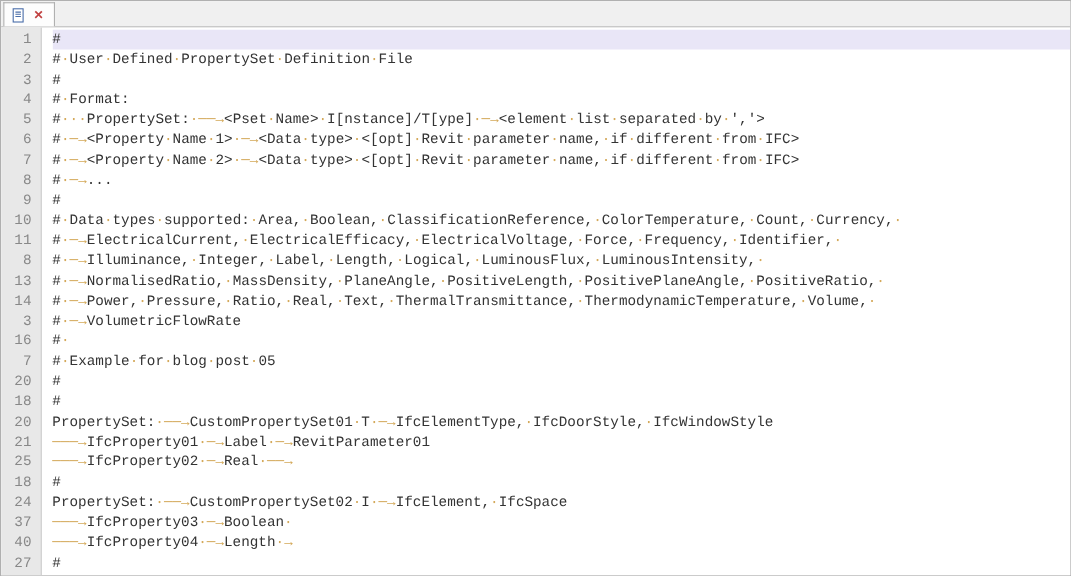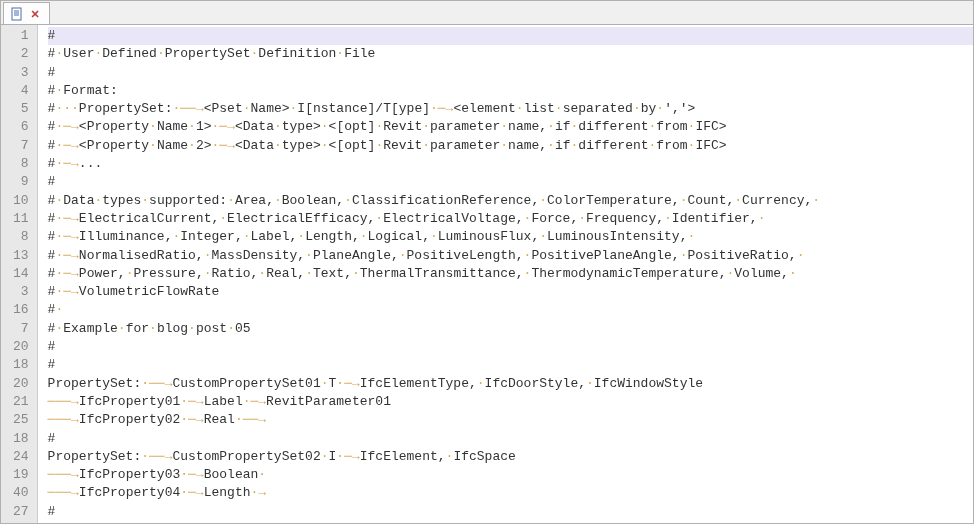--- a/index.html
+++ b/index.html
@@ -120,18 +120,18 @@
       <div class="lineno">3</div>
       <div class="lineno">16</div>
       <div class="lineno">7</div>
       <div class="lineno">20</div>
       <div class="lineno">18</div>
       <div class="lineno">20</div>
       <div class="lineno">21</div>
       <div class="lineno">25</div>
       <div class="lineno">18</div>
       <div class="lineno">24</div>
-      <div class="lineno">19</div>
+      <div class="lineno">37</div>
       <div class="lineno">40</div>
       <div class="lineno">27</div>
     </div>
   <div class="code" id="code"><div class="line current"><span class="txt">#</span></div><div class="line"><span class="txt">#</span><span class="ws">·</span><span class="txt">User</span><span class="ws">·</span><span class="txt">Defined</span><span class="ws">·</span><span class="txt">PropertySet</span><span class="ws">·</span><span class="txt">Definition</span><span class="ws">·</span><span class="txt">File</span></div><div class="line"><span class="txt">#</span></div><div class="line"><span class="txt">#</span><span class="ws">·</span><span class="txt">Format:</span></div><div class="line"><span class="txt">#</span><span class="ws">·</span><span class="ws">·</span><span class="ws">·</span><span class="txt">PropertySet:</span><span class="ws">·</span><span class="tabchar">──→</span><span class="txt">&lt;Pset</span><span class="ws">·</span><span class="txt">Name&gt;</span><span class="ws">·</span><span class="txt">I[nstance]/T[ype]</span><span class="ws">·</span><span class="tabchar">─→</span><span class="txt">&lt;element</span><span class="ws">·</span><span class="txt">list</span><span class="ws">·</span><span class="txt">separated</span><span class="ws">·</span><span class="txt">by</span><span class="ws">·</span><span class="txt">','&gt;</span></div><div class="line"><span class="txt">#</span><span class="ws">·</span><span class="tabchar">─→</span><span class="txt">&lt;Property</span><span class="ws">·</span><span class="txt">Name</span><span class="ws">·</span><span class="txt">1&gt;</span><span class="ws">·</span><span class="tabchar">─→</span><span class="txt">&lt;Data</span><span class="ws">·</span><span class="txt">type&gt;</span><span class="ws">·</span><span class="txt">&lt;[opt]</span><span class="ws">·</span><span class="txt">Revit</span><span class="ws">·</span><span class="txt">parameter</span><span class="ws">·</span><span class="txt">name,</span><span class="ws">·</span><span class="txt">if</span><span class="ws">·</span><span class="txt">different</span><span class="ws">·</span><span class="txt">from</span><span class="ws">·</span><span class="txt">IFC&gt;</span></div><div class="line"><span class="txt">#</span><span class="ws">·</span><span class="tabchar">─→</span><span class="txt">&lt;Property</span><span class="ws">·</span><span class="txt">Name</span><span class="ws">·</span><span class="txt">2&gt;</span><span class="ws">·</span><span class="tabchar">─→</span><span class="txt">&lt;Data</span><span class="ws">·</span><span class="txt">type&gt;</span><span class="ws">·</span><span class="txt">&lt;[opt]</span><span class="ws">·</span><span class="txt">Revit</span><span class="ws">·</span><span class="txt">parameter</span><span class="ws">·</span><span class="txt">name,</span><span class="ws">·</span><span class="txt">if</span><span class="ws">·</span><span class="txt">different</span><span class="ws">·</span><span class="txt">from</span><span class="ws">·</span><span class="txt">IFC&gt;</span></div><div class="line"><span class="txt">#</span><span class="ws">·</span><span class="tabchar">─→</span><span class="txt">...</span></div><div class="line"><span class="txt">#</span></div><div class="line"><span class="txt">#</span><span class="ws">·</span><span class="txt">Data</span><span class="ws">·</span><span class="txt">types</span><span class="ws">·</span><span class="txt">supported:</span><span class="ws">·</span><span class="txt">Area,</span><span class="ws">·</span><span class="txt">Boolean,</span><span class="ws">·</span><span class="txt">ClassificationReference,</span><span class="ws">·</span><span class="txt">ColorTemperature,</span><span class="ws">·</span><span class="txt">Count,</span><span class="ws">·</span><span class="txt">Currency,</span><span class="ws">·</span></div><div class="line"><span class="txt">#</span><span class="ws">·</span><span class="tabchar">─→</span><span class="txt">ElectricalCurrent,</span><span class="ws">·</span><span class="txt">ElectricalEfficacy,</span><span class="ws">·</span><span class="txt">ElectricalVoltage,</span><span class="ws">·</span><span class="txt">Force,</span><span class="ws">·</span><span class="txt">Frequency,</span><span class="ws">·</span><span class="txt">Identifier,</span><span class="ws">·</span></div><div class="line"><span class="txt">#</span><span class="ws">·</span><span class="tabchar">─→</span><span class="txt">Illuminance,</span><span class="ws">·</span><span class="txt">Integer,</span><span class="ws">·</span><span class="txt">Label,</span><span class="ws">·</span><span class="txt">Length,</span><span class="ws">·</span><span class="txt">Logical,</span><span class="ws">·</span><span class="txt">LuminousFlux,</span><span class="ws">·</span><span class="txt">LuminousIntensity,</span><span class="ws">·</span></div><div class="line"><span class="txt">#</span><span class="ws">·</span><span class="tabchar">─→</span><span class="txt">NormalisedRatio,</span><span class="ws">·</span><span class="txt">MassDensity,</span><span class="ws">·</span><span class="txt">PlaneAngle,</span><span class="ws">·</span><span class="txt">PositiveLength,</span><span class="ws">·</span><span class="txt">PositivePlaneAngle,</span><span class="ws">·</span><span class="txt">PositiveRatio,</span><span class="ws">·</span></div><div class="line"><span class="txt">#</span><span class="ws">·</span><span class="tabchar">─→</span><span class="txt">Power,</span><span class="ws">·</span><span class="txt">Pressure,</span><span class="ws">·</span><span class="txt">Ratio,</span><span class="ws">·</span><span class="txt">Real,</span><span class="ws">·</span><span class="txt">Text,</span><span class="ws">·</span><span class="txt">ThermalTransmittance,</span><span class="ws">·</span><span class="txt">ThermodynamicTemperature,</span><span class="ws">·</span><span class="txt">Volume,</span><span class="ws">·</span></div><div class="line"><span class="txt">#</span><span class="ws">·</span><span class="tabchar">─→</span><span class="txt">VolumetricFlowRate</span></div><div class="line"><span class="txt">#</span><span class="ws">·</span></div><div class="line"><span class="txt">#</span><span class="ws">·</span><span class="txt">Example</span><span class="ws">·</span><span class="txt">for</span><span class="ws">·</span><span class="txt">blog</span><span class="ws">·</span><span class="txt">post</span><span class="ws">·</span><span class="txt">05</span></div><div class="line"><span class="txt">#</span></div><div class="line"><span class="txt">#</span></div><div class="line"><span class="txt">PropertySet:</span><span class="ws">·</span><span class="tabchar">──→</span><span class="txt">CustomPropertySet01</span><span class="ws">·</span><span class="txt">T</span><span class="ws">·</span><span class="tabchar">─→</span><span class="txt">IfcElementType,</span><span class="ws">·</span><span class="txt">IfcDoorStyle,</span><span class="ws">·</span><span class="txt">IfcWindowStyle</span></div><div class="line"><span class="tabchar">───→</span><span class="txt">IfcProperty01</span><span class="ws">·</span><span class="tabchar">─→</span><span class="txt">Label</span><span class="ws">·</span><span class="tabchar">─→</span><span class="txt">RevitParameter01</span></div><div class="line"><span class="tabchar">───→</span><span class="txt">IfcProperty02</span><span class="ws">·</span><span class="tabchar">─→</span><span class="txt">Real</span><span class="ws">·</span><span class="tabchar">──→</span></div><div class="line"><span class="txt">#</span></div><div class="line"><span class="txt">PropertySet:</span><span class="ws">·</span><span class="tabchar">──→</span><span class="txt">CustomPropertySet02</span><span class="ws">·</span><span class="txt">I</span><span class="ws">·</span><span class="tabchar">─→</span><span class="txt">IfcElement,</span><span class="ws">·</span><span class="txt">IfcSpace</span></div><div class="line"><span class="tabchar">───→</span><span class="txt">IfcProperty03</span><span class="ws">·</span><span class="tabchar">─→</span><span class="txt">Boolean</span><span class="ws">·</span></div><div class="line"><span class="tabchar">───→</span><span class="txt">IfcProperty04</span><span class="ws">·</span><span class="tabchar">─→</span><span class="txt">Length</span><span class="ws">·</span><span class="tabchar">→</span></div><div class="line"><span class="txt">#</span></div></div>
 </div>
 
 </body></html>

